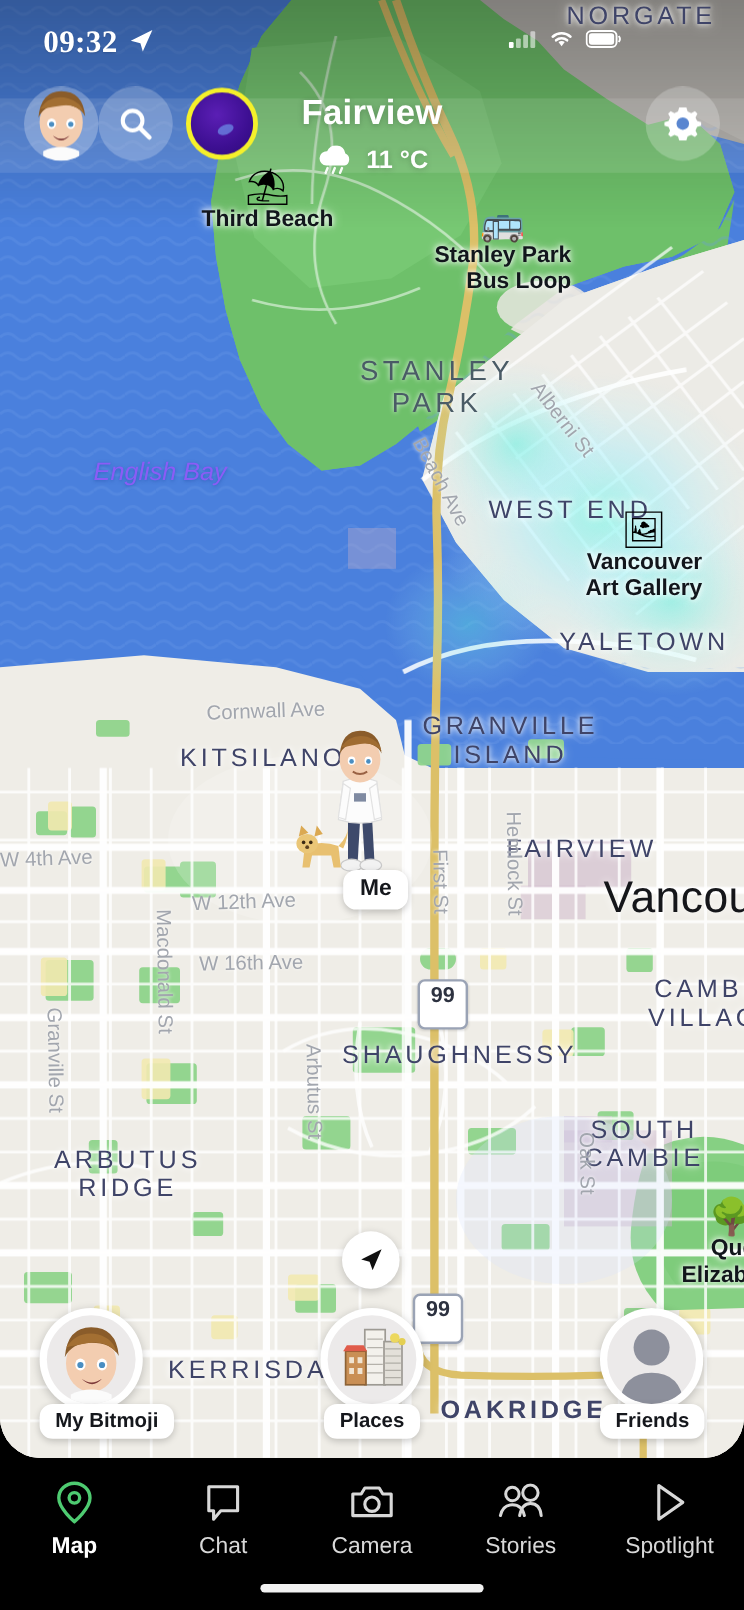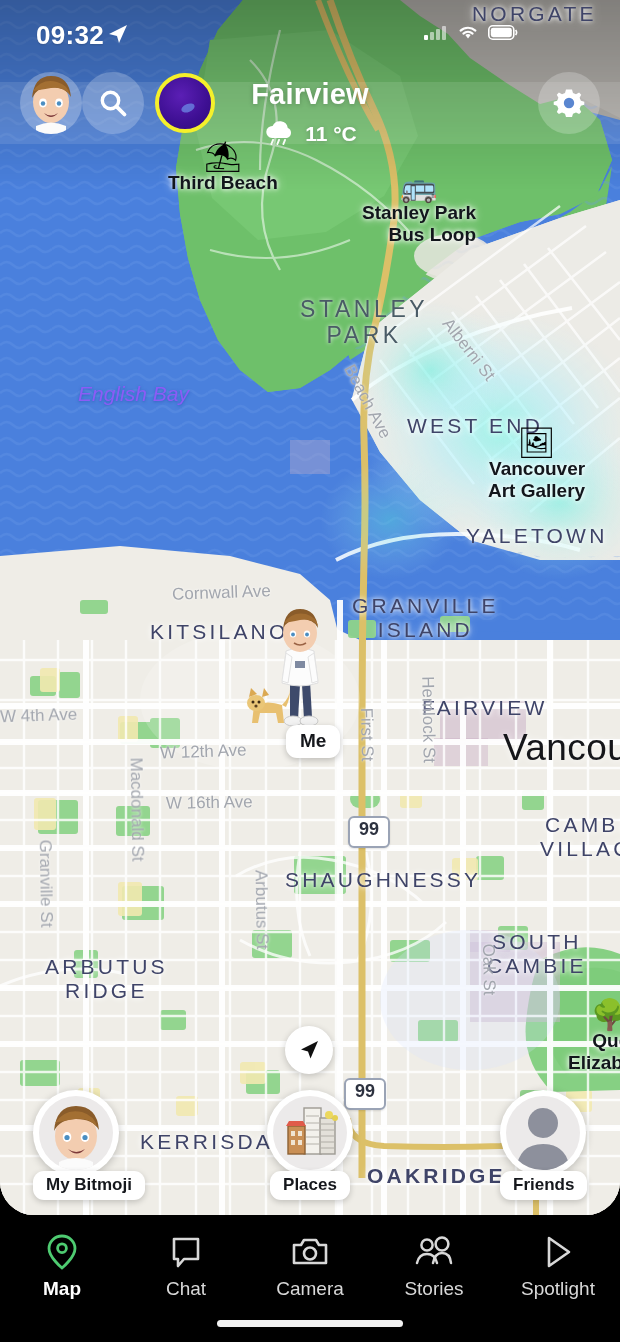--- a/index.html
+++ b/index.html
@@ -27,20 +27,21 @@
     border-bottom-right-radius: 34px;
   }
   #mapsvg { position: absolute; left: 0; top: 0; }
 
   
   #statusbar {
     position: absolute; left: 0; top: 0;
     width: 540px; height: 58px;
     z-index: 40;
     color: #fff;
+    font-family: Liberation Serif, serif;
   }
   #clock {
     position: absolute; left: 36px; top: 20px;
     font-size: 26px; font-weight: bold;
     letter-spacing: .3px;
     text-shadow: 0 1px 2px rgba(0,0,0,.18);
   }
   #loc-arrow { position: absolute; left: 108px; top: 24px; }
   #sb-right { position: absolute; right: 22px; top: 24px; display: flex; align-items: center; gap: 9px; }
 
@@ -129,21 +130,21 @@
 
   .poi { position: absolute; pointer-events: none; text-align: center; }
   .poi .glyph { font-size: 30px; line-height: 1; display: block; }
 
   
   .shield {
     position: absolute;
     background: #fff; color: #2d3240;
     border: 2px solid #9aa3b5; border-radius: 6px;
     font-size: 18px; font-weight: bold;
-    padding: 1px 9px 6px;
+    padding: 1px 9px 16px;
     box-shadow: 0 1px 2px rgba(0,0,0,.12);
   }
 
   
   #me-marker { position: absolute; left: 262px; top: 607px; z-index: 20; }
   #me-pill {
     position: absolute; left: 24px; top: 118px;
     background: #fff; border-radius: 11px;
     padding: 5px 14px 6px;
     font-size: 19px; font-weight: bold; color: #15171c;

